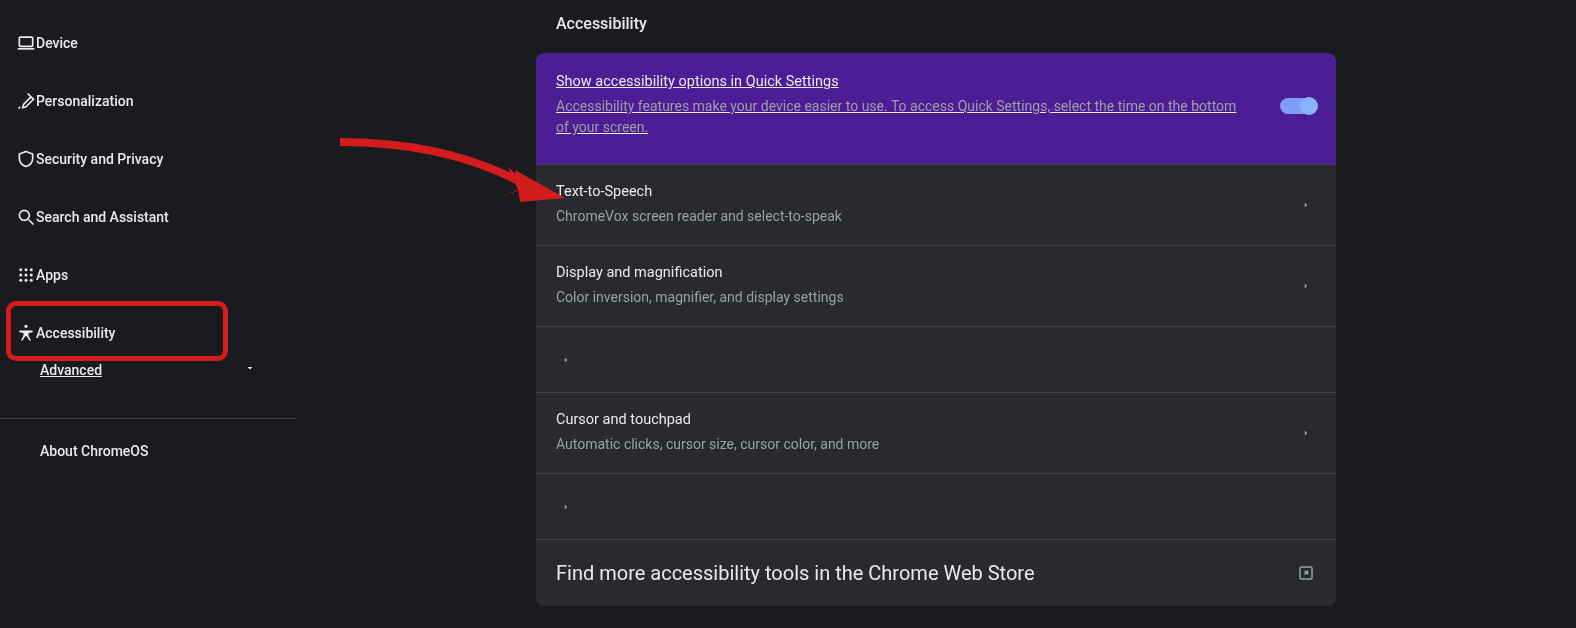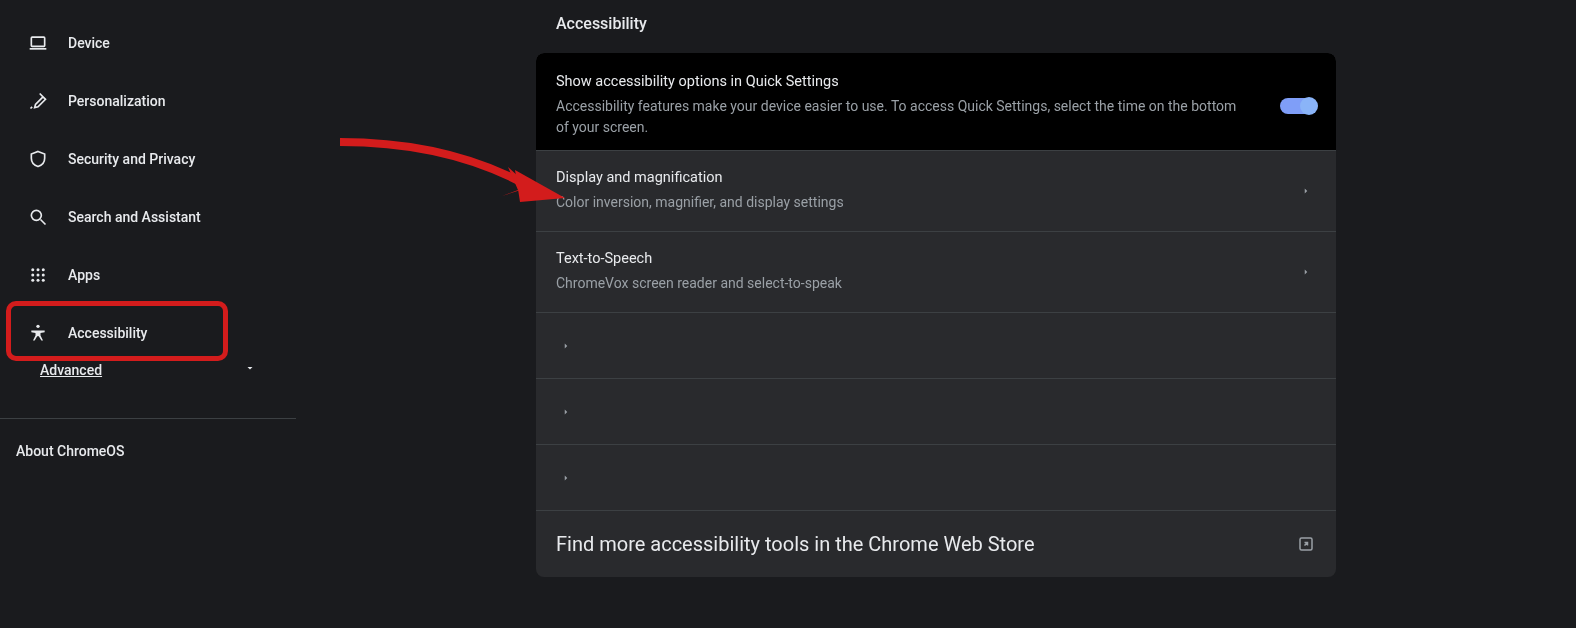--- a/index.html
+++ b/index.html
@@ -1,44 +1,44 @@
 <!DOCTYPE html>
 <html><head>
 <meta charset="utf-8">
 <style>
   * { box-sizing: border-box; margin: 0; padding: 0; }
   html, body { width: 1576px; height: 628px; background: #1a1b1e; font-family: "Roboto", "Segoe UI", Arial, sans-serif; color: #e8eaed; overflow: hidden; }
   .app { display: flex; width: 100%; height: 100%; }
 
   
   .sidebar { width: 296px; padding-top: 14px; display: flex; flex-direction: column; }
-  .nav-item { display: flex; align-items: center; height: 48px; padding-left: 28px; gap: 20px; cursor: pointer; margin: 5px 0; }
+  .nav-item { display: flex; align-items: center; height: 48px; padding-left: 16px; cursor: pointer; margin: 5px 0; }
   .nav-item .icon { width: 20px; height: 20px; display: flex; align-items: center; justify-content: center; flex-shrink: 0; }
   .nav-item .label { font-size: 14px; font-weight: 500; color: #e8eaed; }
   .nav-separator { height: 1px; background: #3c4043; margin: 8px 0; }
   .nav-advanced { display: flex; align-items: flex-start; justify-content: space-between; height: 48px; padding: 0 40px; cursor: pointer; text-decoration: underline; }
   .nav-advanced .label { font-size: 14px; font-weight: 500; color: #e8eaed; }
-  .nav-about { display: flex; align-items: center; height: 48px; padding-left: 16px; cursor: pointer; }
+  .nav-about { display: flex; align-items: center; height: 48px; padding-left: 40px; cursor: pointer; }
   .nav-about .label { font-size: 14px; font-weight: 500; color: #e8eaed; }
 
   
   .highlight-box { position: absolute; border: 5px solid #d31c1c; border-radius: 10px; left: 6px; top: 301px; width: 222px; height: 60px; pointer-events: none; }
 
   
   .arrow-annotation { position: absolute; left: 330px; top: 132px; pointer-events: none; }
 
   
   .main { flex: 1; display: flex; flex-direction: column; align-items: center; padding-top: 14px; }
   .content-col { width: 800px; }
   .page-title { font-size: 16px; font-weight: 500; color: #e8eaed; margin-bottom: 20px; padding-left: 20px; }
 
   .card { background: #292a2d; border-radius: 8px; overflow: hidden; }
   .row { display: flex; align-items: center; padding: 18px 20px; border-bottom: 1px solid #3c4043; position: relative; cursor: pointer; min-height: 66px; }
   .row:last-child { border-bottom: none; }
-  .row.first { background: #000000; border-radius: 8px 8px 0 0; padding-top: 20px; padding-bottom: 12px; }
+  .row.first { background: #4c1d95; border-radius: 8px 8px 0 0; padding-top: 20px; padding-bottom: 26px; text-decoration: underline; }
   .row-text { flex: 1; display: flex; flex-direction: column; gap: 6px; padding-right: 40px; }
   .row-title { font-size: 14.5px; color: #e8eaed; }
   .row-sub { font-size: 14px; color: #9aa0a6; line-height: 1.5; }
   .row-single .row-title { font-size: 20px; }
 
   
   .toggle { width: 36px; height: 16px; background: #7f9ef8; border-radius: 10px; position: relative; flex-shrink: 0; }
   .toggle-knob { width: 18px; height: 18px; background: #8ab4f8; border-radius: 50%; position: absolute; top: -1px; right: -2px; }
 
   
@@ -146,51 +146,55 @@
             <div class="row-title">Show accessibility options in Quick Settings</div>
             <div class="row-sub">Accessibility features make your device easier to use. To access Quick Settings, select the time on the bottom of your screen.</div>
           </div>
           <div class="toggle">
             <div class="toggle-knob"></div>
           </div>
         </div>
 
         <div class="row">
           <div class="row-text">
+            <div class="row-title">Text-to-Speech</div>
+            <div class="row-sub">ChromeVox screen reader and select-to-speak</div>
+          </div>
+          <span class="row-icon">
+            <svg width="10" height="10" viewBox="0 0 24 24" fill="#9aa0a6">
+                <path d="M9 6l6 6-6 6z"></path>
+              </svg>
+          </span>
+        </div>
+
+        <div class="row">
+          <div class="row-text">
             <div class="row-title">Display and magnification</div>
             <div class="row-sub">Color inversion, magnifier, and display settings</div>
           </div>
           <span class="row-icon">
             <svg width="10" height="10" viewBox="0 0 24 24" fill="#9aa0a6">
                 <path d="M9 6l6 6-6 6z"></path>
               </svg>
           </span>
         </div>
 
         <div class="row">
-          <div class="row-text">
-            <div class="row-title">Text-to-Speech</div>
-            <div class="row-sub">ChromeVox screen reader and select-to-speak</div>
-          </div>
-          <span class="row-icon">
-            <svg width="10" height="10" viewBox="0 0 24 24" fill="#9aa0a6">
-                <path d="M9 6l6 6-6 6z"></path>
-              </svg>
-          </span>
-        </div>
-
-        <div class="row">
-          <span class="row-icon">
-            <svg width="10" height="10" viewBox="0 0 24 24" fill="#9aa0a6">
-                <path d="M9 6l6 6-6 6z"></path>
-              </svg>
-          </span>
-        </div>
-
-        <div class="row">
+          <span class="row-icon">
+            <svg width="10" height="10" viewBox="0 0 24 24" fill="#9aa0a6">
+                <path d="M9 6l6 6-6 6z"></path>
+              </svg>
+          </span>
+        </div>
+
+        <div class="row">
+          <div class="row-text">
+            <div class="row-title">Cursor and touchpad</div>
+            <div class="row-sub">Automatic clicks, cursor size, cursor color, and more</div>
+          </div>
           <span class="row-icon">
             <svg width="10" height="10" viewBox="0 0 24 24" fill="#9aa0a6">
                 <path d="M9 6l6 6-6 6z"></path>
               </svg>
           </span>
         </div>
 
         <div class="row">
           <span class="row-icon">
             <svg width="10" height="10" viewBox="0 0 24 24" fill="#9aa0a6">

